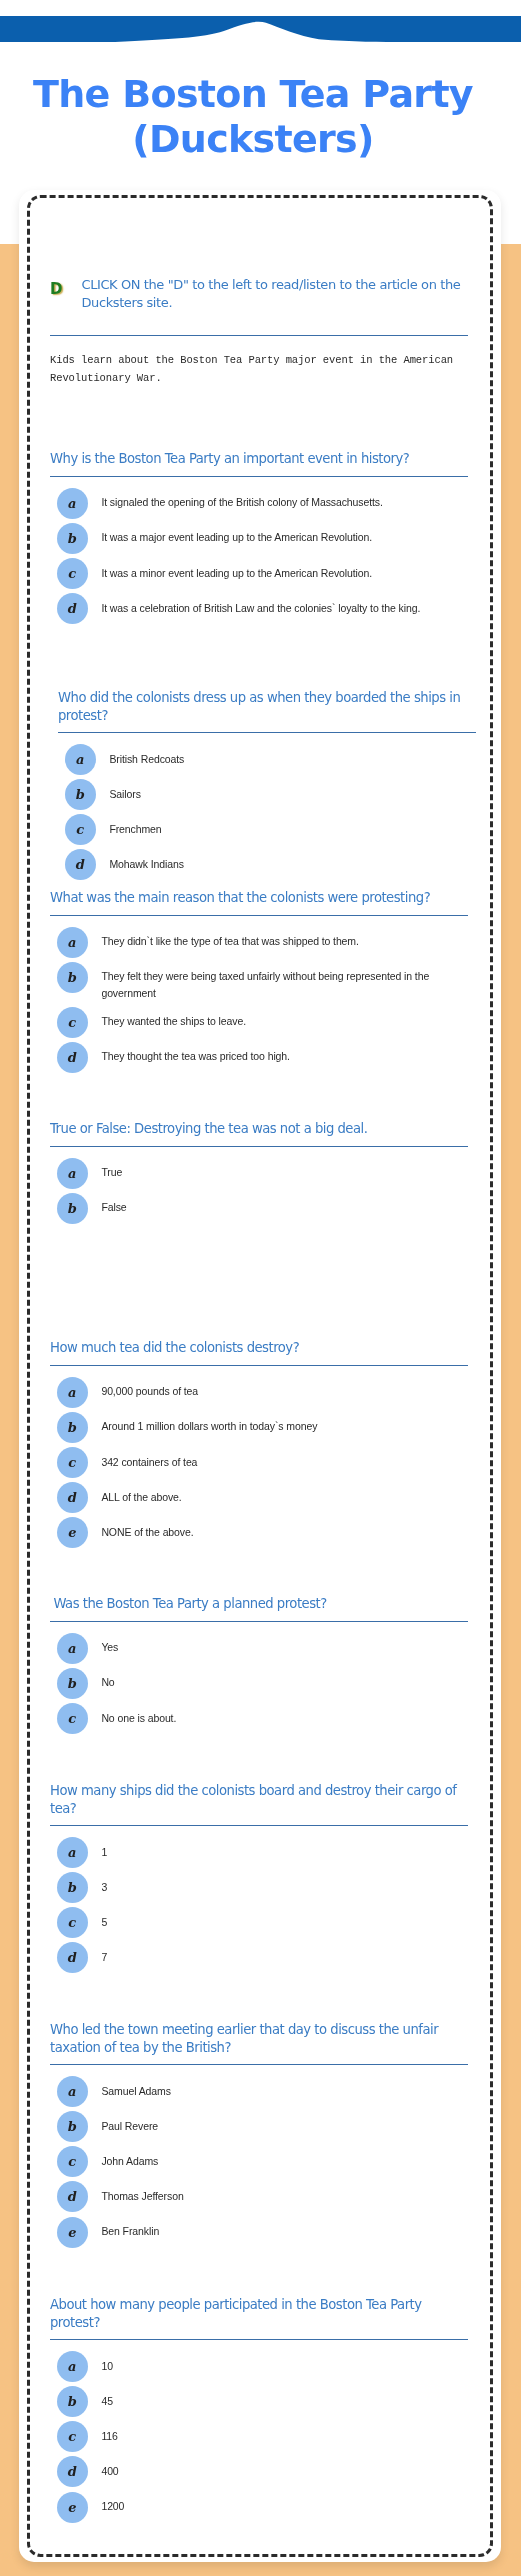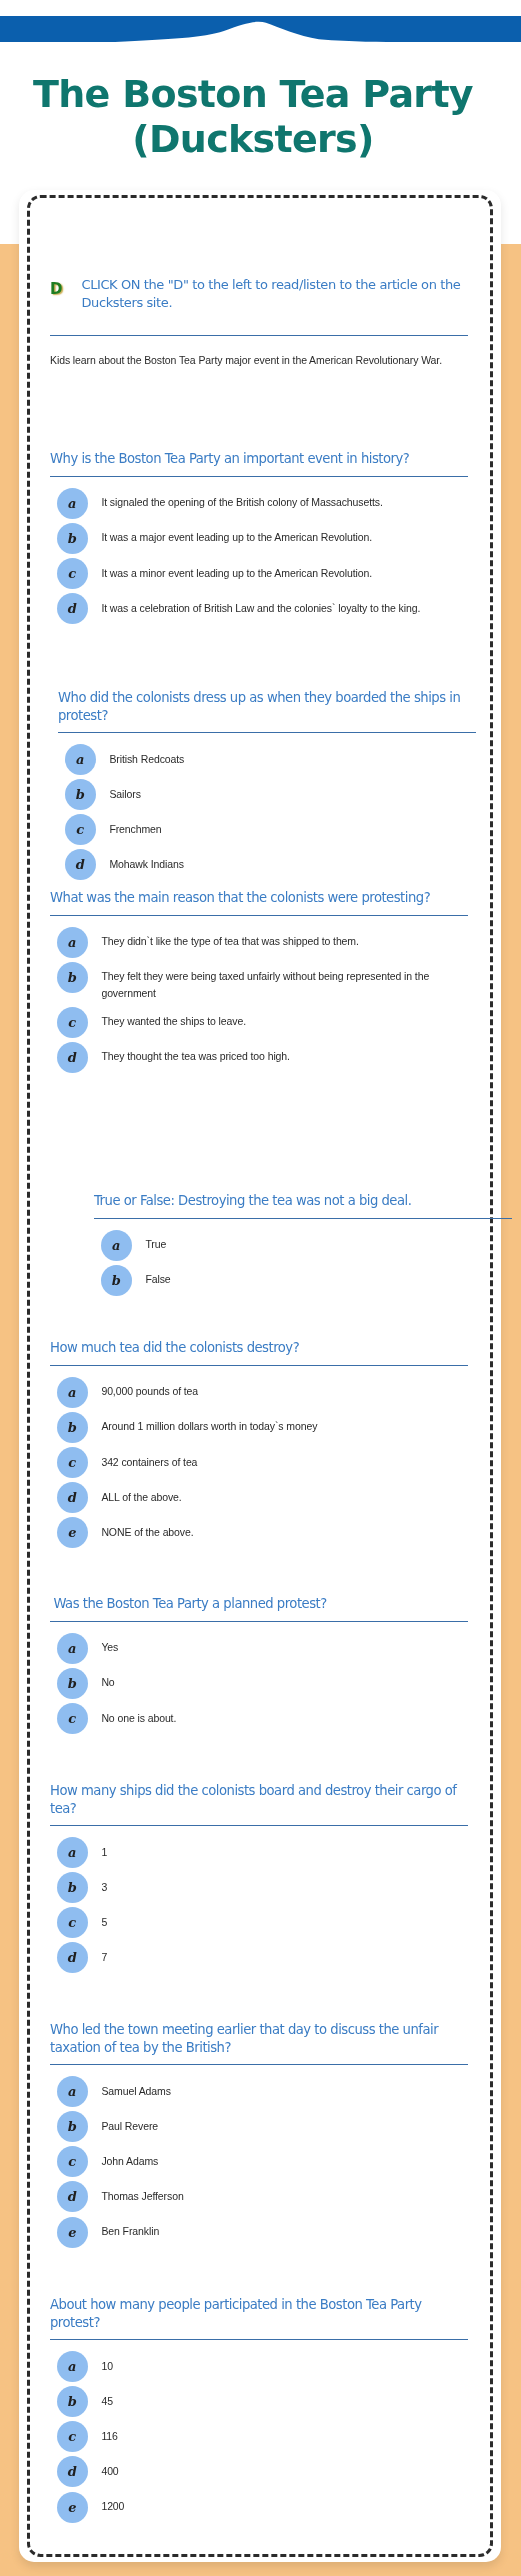--- a/index.html
+++ b/index.html
@@ -19,21 +19,21 @@
   .top-band .notch {
     position: absolute; left: 0; top: 0; width: 521px; height: 26px;
   }
   .orange-bg {
     position: absolute; left: 0; top: 244px; width: 521px; height: 2332px;
     background: #f6c283;
   }
   .title {
     position: absolute; left: 0; top: 72px; width: 506px;
     text-align: center;
-    color: #0f766e;
+    color: #3b82f6;
     font-family: "DejaVu Sans", sans-serif;
     font-size: 38px;
     line-height: 45px;
     letter-spacing: -0.7px;
   }
   .card {
     position: absolute; left: 19px; top: 190px; width: 482px; height: 2372px;
     background: #ffffff;
     border-radius: 15px;
     box-shadow: 0 4.1px 9.5px rgba(0,0,0,0.10);
@@ -109,21 +109,21 @@
 
 <div class="card">
   <div class="card-inner"></div>
 </div>
 
 <div class="intro">
   <div class="d-logo">D</div>
   <div class="intro-text">CLICK ON the "D" to the left to read/listen to the article on the Ducksters site.</div>
 </div>
 <div class="divider" style="position:absolute; left:50px; top:335px;"></div>
-<div class="desc" style="position:absolute; left:50px; top:352px; width:407px;">Kids learn about the Boston Tea Party major event in the American Revolutionary War.</div>
+<div class="desc" style="position:absolute; left:50px; top:352px; width:407px;font-family:Liberation Mono, monospace;">Kids learn about the Boston Tea Party major event in the American Revolutionary War.</div>
 
 <div class="q" style="top:450px;">
   <div class="q-title">Why is the Boston Tea Party an important event in history?</div>
   <div class="opts">
     <div class="opt">
         <div class="bubble">a</div>
         <div class="opt-text">It signaled the opening of the British colony of Massachusetts.</div>
       </div>
     <div class="opt">
         <div class="bubble">b</div>
@@ -177,21 +177,21 @@
         <div class="bubble">c</div>
         <div class="opt-text">They wanted the ships to leave.</div>
       </div>
     <div class="opt">
         <div class="bubble">d</div>
         <div class="opt-text">They thought the tea was priced too high.</div>
       </div>
   </div>
 </div>
 
-<div class="q" style="top:1192px;margin-left:44px;">
+<div class="q" style="top:1120px;">
   <div class="q-title">True or False: Destroying the tea was not a big deal.</div>
   <div class="opts">
     <div class="opt">
         <div class="bubble">a</div>
         <div class="opt-text">True</div>
       </div>
     <div class="opt">
         <div class="bubble">b</div>
         <div class="opt-text">False</div>
       </div>

